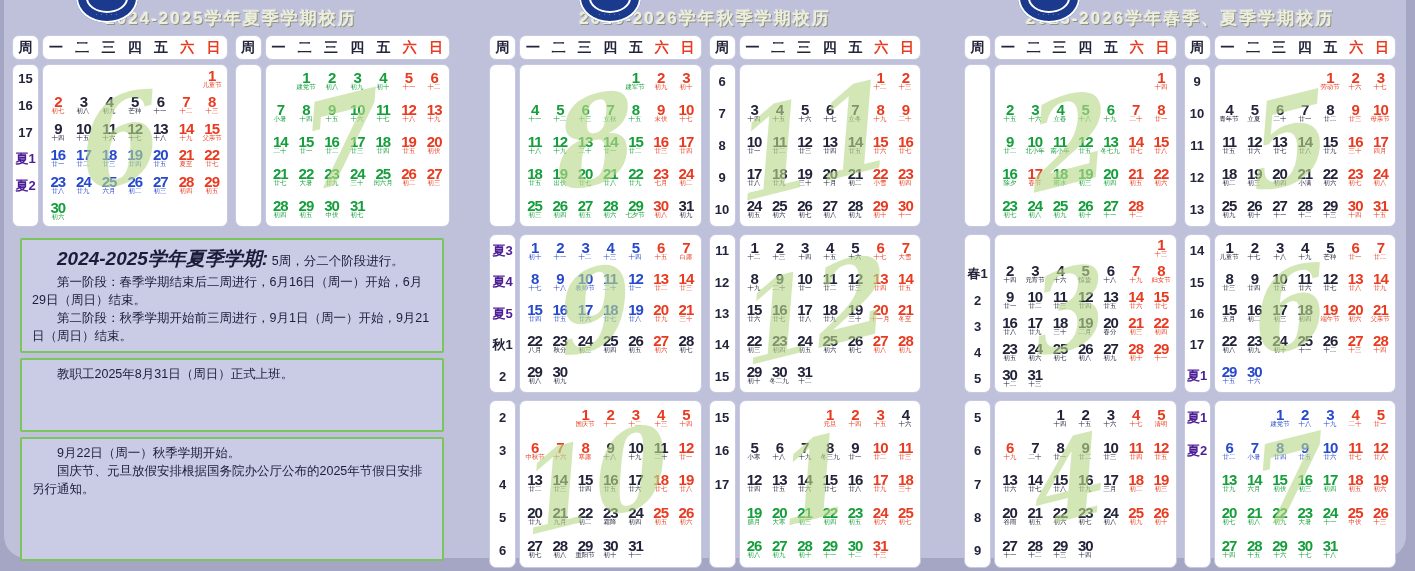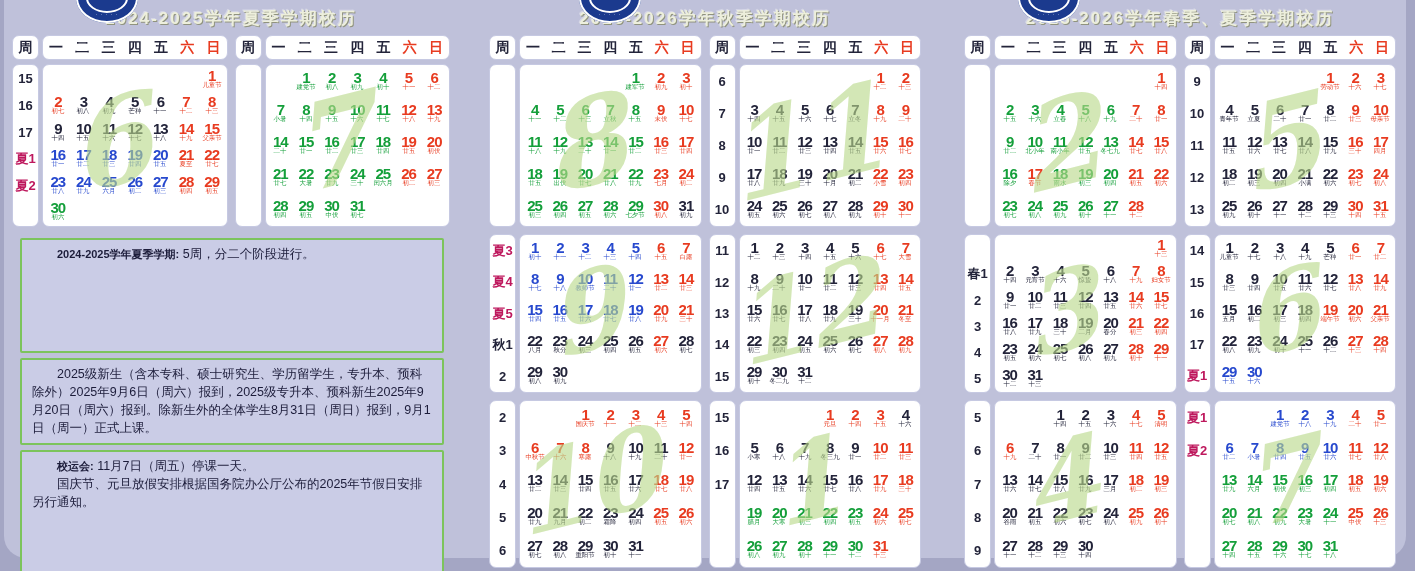--- a/index.html
+++ b/index.html
@@ -26,37 +26,37 @@
   .week-head{width:27px;display:flex;align-items:center;justify-content:center;
     font-size:14px;font-weight:bold;color:#23243a;}
   .days-head{flex:1;display:flex;align-items:center;}
   .days-head span{flex:1;text-align:center;font-size:14px;font-weight:bold;color:#23243a;}
   .days-head span.red{color:#e83b20;}
   .month-panel{position:relative;display:flex;gap:3px;margin-bottom:7px;}
   .m0{height:163px;} .m1{height:159px;} .m2{height:168px;}
   .weekcol{width:27px;display:flex;flex-direction:column;}
   .weekcol span{flex:1;display:flex;align-items:center;justify-content:center;
     font-size:13px;font-weight:bold;color:#23243a;}
-  .weekcol span.c-b{color:#be185d;}
+  .weekcol span.c-b{color:#4c1d95;}
   .daygrid{flex:1;display:flex;flex-direction:column;padding:1px 2px;}
   .grow{flex:1;display:flex;}
   .cell{flex:1;display:flex;flex-direction:column;align-items:center;justify-content:center;
     min-width:0;z-index:1;}
   .num{font-size:15px;font-weight:bold;line-height:13px;letter-spacing:-1px;}
   .lun{font-size:8px;line-height:8px;transform:scale(.8);transform-origin:50% 0;white-space:nowrap;}
   .c-k{color:#23243a;} .c-r{color:#e83b20;} .c-g{color:#149f3a;} .c-b{color:#2749ce;}
   .watermark{position:absolute;left:50%;top:50%;transform:translate(-50%,-54%) rotate(-14deg) skewX(-8deg);
     font-family:"DejaVu Serif",serif;font-style:italic;font-weight:bold;
     color:#b9d98b;opacity:.62;z-index:3;pointer-events:none;line-height:1;}
   .m0 .watermark{font-size:118px;} .m1 .watermark{font-size:108px;} .m2 .watermark{font-size:108px;}
   .info-boxes{margin:4px 8px 0 10px;}
   .info-box{background:#caccE6;background:#cacce6;border:2px solid #7cc45c;border-radius:2px;
     padding:5px 10px;margin-bottom:5px;color:#1c1c3a;font-size:12.5px;line-height:1.45;}
   .info-box p{margin:0;text-indent:2em;}
-  .info-box b{font-size:11px;}
+  .info-box b{font-size:19px;font-style:italic;}
   .ib1{min-height:101px;} .ib2{min-height:60px;} .ib3{min-height:110px;}
 </style>
 </head>
 <body>
 
 <div class="board">
 
   <div class="section sec1">
     <div class="sec-header">
       <div class="logo">
@@ -397,26 +397,28 @@
                 <div class="cell"></div>
               </div>
             </div>
             <div class="watermark">7</div>
           </div>
         </div>
       </div>
     <div class="info-boxes">
         <div class="info-box ib1">
           <p><b>2024-2025学年夏季学期:</b> 5周，分二个阶段进行。</p>
+          <p>第一阶段：春季学期结束后二周进行，6月16日（周一）开始，6月29日（周日）结束。</p>
+          <p>第二阶段：秋季学期开始前三周进行，9月1日（周一）开始，9月21日（周日）结束。</p>
         </div>
         <div class="info-box ib2">
-          <p>2025级新生（含本专科、硕士研究生、学历留学生，专升本、预科除外）2025年9月6日（周六）报到，2025级专升本、预科新生2025年9月20日（周六）报到。除新生外的全体学生8月31日（周日）报到，9月1日（周一）正式上课。</p>
+          <p>教职工2025年8月31日（周日）正式上班。</p>
         </div>
         <div class="info-box ib3">
-          <p><b>校运会:</b> 11月7日（周五）停课一天。</p>
+          <p>9月22日（周一）秋季学期开始。</p>
           <p>国庆节、元旦放假安排根据国务院办公厅公布的2025年节假日安排另行通知。</p>
         </div>
       </div>
   </div>
 
   <div class="section sec2">
     <div class="sec-header">
       <div class="logo">
           <div class="dots">· · · · ·</div>
         </div>

